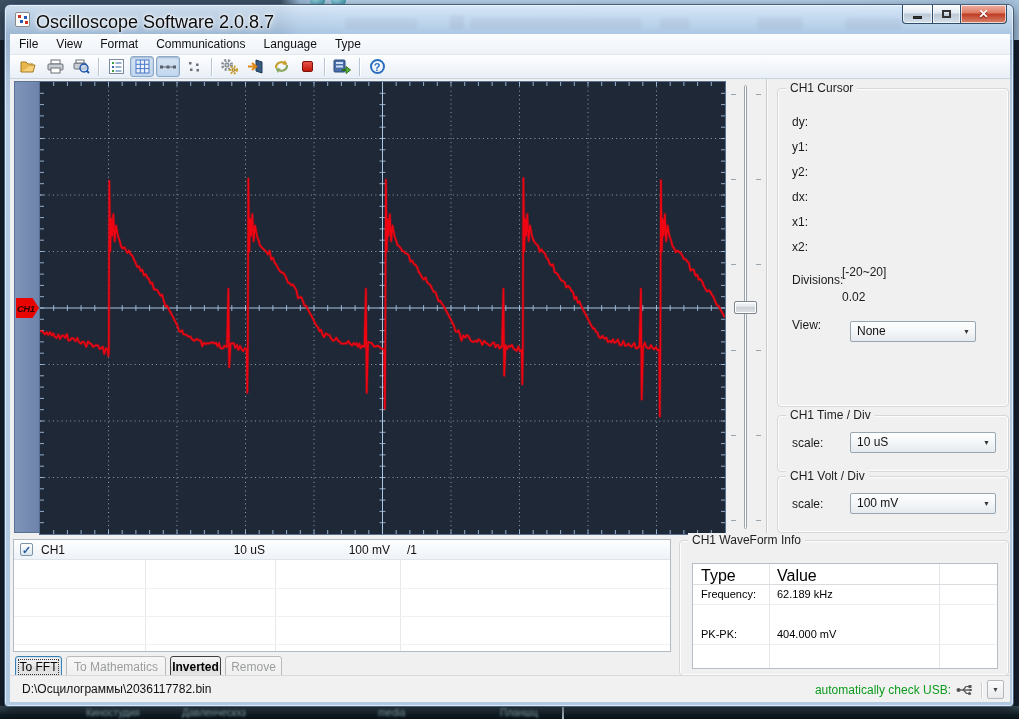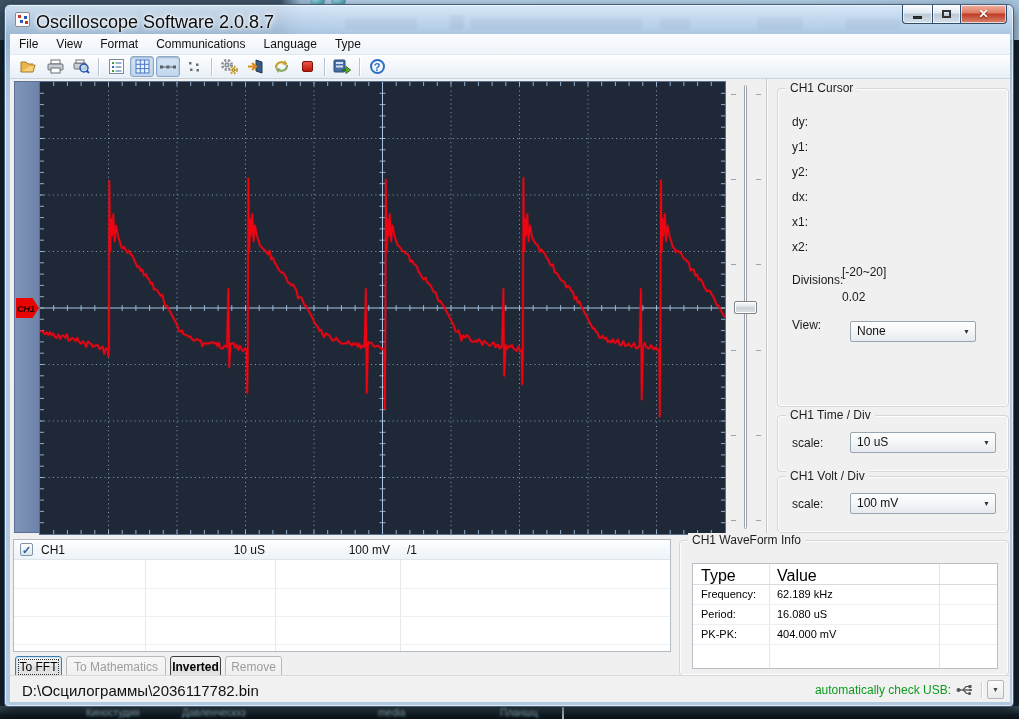--- a/index.html
+++ b/index.html
@@ -109,21 +109,21 @@
   .chan-probe{position:absolute;left:393px;top:3px;}
 
   .btn{position:absolute;top:119px;height:22px;font-size:12px;color:#000;text-align:center;line-height:20px;
     border:1px solid #707070;border-radius:3px;background:linear-gradient(180deg,#f4f4f4,#e9e9e9 45%,#dcdcdc 50%,#e8e8e8);}
   .btn.focusring{border-color:#3c7fb1;box-shadow:inset 0 0 0 1px #cfe3f3;outline:1px dotted #333;outline-offset:-4px;}
   .btn.bold{border-color:#3f3f3f;font-weight:bold;}
   .btn.disabled{border-color:#b8babc;color:#9b9d9f;background:linear-gradient(180deg,#f7f7f7,#efefef);}
 
   
   .statusbar{position:absolute;left:5px;bottom:4px;width:1000px;height:27px;background:#f1f1f1;border-top:1px solid #d9d9d9;}
-  .status-path{position:absolute;left:12px;top:6px;font-size:15px;color:#111;}
+  .status-path{position:absolute;left:12px;top:6px;font-size:12px;color:#111;}
   .status-right{position:absolute;right:6px;top:3px;height:21px;display:flex;align-items:center;gap:5px;}
   .usb-label{font-size:12px;color:#0d9b1e;}
   .status-sep{width:1px;height:16px;background:#cfcfcf;box-shadow:1px 0 0 #fff;}
   .usb-arrow-btn{width:17px;height:19px;border:1px solid #b5b9bd;border-radius:2px;background:linear-gradient(180deg,#fcfcfc,#e8eaec);
     display:flex;align-items:center;justify-content:center;font-size:7px;color:#444;}
 
   .icon-help{width:15px;height:15px;border:2px solid #2a6fc0;border-radius:50%;color:#2a6fc0;font-weight:bold;font-size:11px;
     display:flex;align-items:center;justify-content:center;}
   .stop-sq{width:11px;height:11px;background:linear-gradient(180deg,#e8554a,#c01808);border:1px solid #7e130a;border-radius:2px;}
 </style>
@@ -350,24 +350,20 @@
         <div class="info-table">
           <div class="it-col" style="left:76px;"></div>
           <div class="it-col" style="left:246px;"></div>
           <div class="it-header">
             <span class="it-c1">Type</span>
             <span class="it-c2">Value</span>
           </div>
           <div class="it-row" style="top:21px;">
             <span class="it-c1">Frequency:</span>
             <span class="it-c2">62.189 kHz</span>
-          </div>
-          <div class="it-row" style="top:41px;">
-            <span class="it-c1">Period:</span>
-            <span class="it-c2">16.080 uS</span>
           </div>
           <div class="it-row" style="top:61px;">
             <span class="it-c1">PK-PK:</span>
             <span class="it-c2">404.000 mV</span>
           </div>
         </div>
       </div>
 
       <div class="chan-panel">
         <div class="chan-table">

